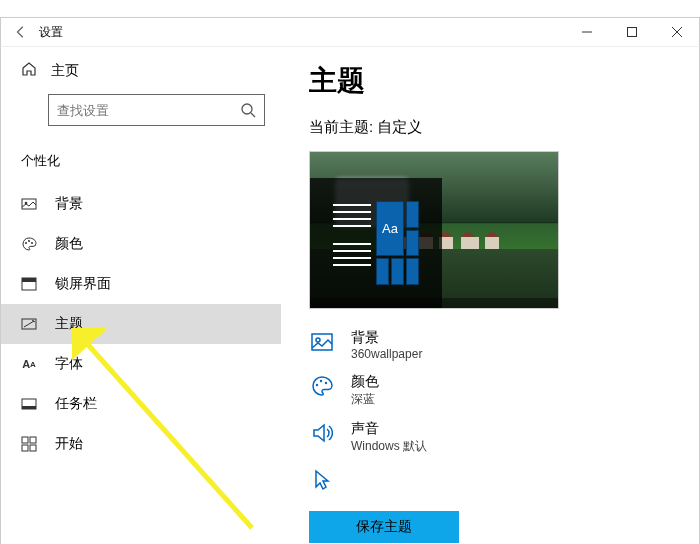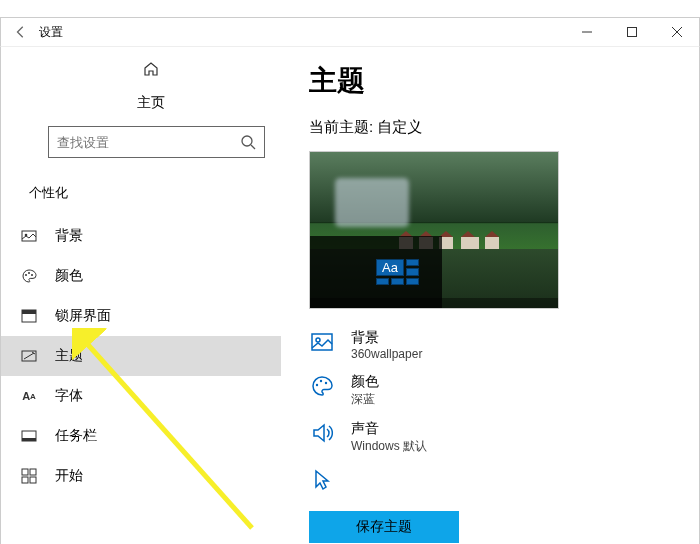--- a/index.html
+++ b/index.html
@@ -9,48 +9,48 @@
   .titlebar { height: 30px; display: flex; align-items: center; justify-content: space-between; padding-left: 10px; border-top: 1px solid #ccc; border-left: 1px solid #ccc; border-right: 1px solid #ccc; border-bottom: 1px solid #eee; margin-top: 17px; }
   .titlebar-left { display: flex; align-items: center; gap: 8px; font-size: 12px; }
   .back-arrow { width: 20px; height: 20px; display:flex; align-items:center; justify-content:center; color: #666; }
   .window-controls { display: flex; }
   .window-controls div { width: 45px; height: 30px; display:flex; align-items:center; justify-content:center; font-size: 13px; color:#333; }
 
   .body { display: flex; height: calc(544px - 30px); border-left:1px solid #ccc; border-right:1px solid #ccc; border-bottom:1px solid #ccc;}
   .sidebar { width: 280px; padding: 0; }
   .main { flex:1; padding: 15px 0 0 28px; position:relative; }
 
-  .home-row { display:flex; align-items:center; gap:14px; padding: 14px 0 14px 20px; font-size:14px;flex-direction:column; }
+  .home-row { display:flex; align-items:center; gap:14px; padding: 14px 0 14px 20px; font-size:14px; }
   .home-row svg { width:16px; height:16px; }
 
   .search-wrap { padding: 0 16px 16px 16px; margin-left: 31px; }
   .search { display:flex; align-items:center; border:1px solid #666; height:32px; padding:0 8px; }
   .search input { flex:1; border:none; outline:none; font-size:13px; background:transparent; font-family:inherit; }
   .search .mag { width:16px; height:16px; color:#555; }
 
-  .section-label { font-size:13px; padding: 10px 0 14px 28px; }
+  .section-label { font-size:13px; padding: 10px 0 14px 20px; }
 
   .nav-item { display:flex; align-items:center; gap:18px; padding: 11px 0 11px 20px; font-size:14px; cursor:pointer; }
   .nav-item.selected { background:#dcdcdc; }
   .nav-item .ic { width:16px; height:16px; display:flex; align-items:center; justify-content:center; color:#333; }
 
   .page-title { font-size:28px; font-weight:600; margin-bottom:18px; }
   .subtitle { font-size:15px; margin-bottom:14px; }
 
   .theme-preview { width:250px; height:158px; position:relative; overflow:hidden; border:1px solid #ccc; margin-bottom:20px; }
   .wallpaper { position:absolute; inset:0; background: linear-gradient(to bottom, #1a4020 0%, #0f2512 45%, #2e5f2f 46%, #3a7a2e 70%, #214c1c 100%); }
   .wallpaper .mountain { position:absolute; top:0; left:0; right:0; height:45%; background:linear-gradient(to bottom,#5a7d5e,#1f3a23); }
   .wallpaper .mountain::after { content:""; position:absolute; bottom:-5px; left:10%; width:30%; height:70%; background:#c5d2dc; border-radius:5px; filter:blur(2px); opacity:.6;}
   .wallpaper .village { position:absolute; bottom:38%; right:8%; width:56%; height:20px; }
   .village .house { position:absolute; bottom:0; width:14px; height:12px; background:#d9cfbd; }
   .village .house::before { content:""; position:absolute; top:-6px; left:0; border-left:7px solid transparent; border-right:7px solid transparent; border-bottom:6px solid #7a3a2c; }
   .village .h1{left:0;} .village .h2{left:20px;} .village .h3{left:40px;} .village .h4{left:62px; width:18px;} .village .h5{left:86px;}
   .wallpaper .water { position:absolute; bottom:0; left:0; right:0; height:38%; background:linear-gradient(to bottom,#2d4a2c,#1a2e1a); }
 
-  .theme-preview .start-overlay { position:absolute; left:0; bottom:0; width:132px; height:72px; background:rgba(0,0,0,.75); display:flex; padding:23px; gap:5px;justify-content:center; }
+  .theme-preview .start-overlay { position:absolute; left:0; bottom:0; width:132px; height:130px; background:rgba(0,0,0,.75); display:flex; padding:23px; gap:5px;justify-content:center; }
   .start-overlay .menus { width:38px; display:flex; flex-direction:column; gap:5px; padding-top:3px;}
   .start-overlay .menus .line { height:2px; background:#fff; }
   .start-overlay .tiles { flex:1; display:grid; grid-template-columns: repeat(3, 1fr); grid-template-rows: repeat(3,1fr); gap:2px; }
   .tiles .t { background:#0b63ae; border:1px solid rgba(0,0,0,.4); }
   .tiles .big { grid-column: span 2; grid-row: span 2; display:flex; align-items:center; justify-content:center; color:#fff; font-size:13px; }
   .taskbar-overlay { position:absolute; left:0; right:0; bottom:0; height:10px; background:rgba(0,0,0,.4); }
 
   .theme-props { display:flex; flex-direction:column; gap:12px; }
   .prop { display:flex; align-items:flex-start; gap:16px; cursor:pointer; }
   .prop .picon { width:26px; height:26px; color:#0067c0; display:flex; align-items:center; justify-content:center; flex-shrink:0; }

